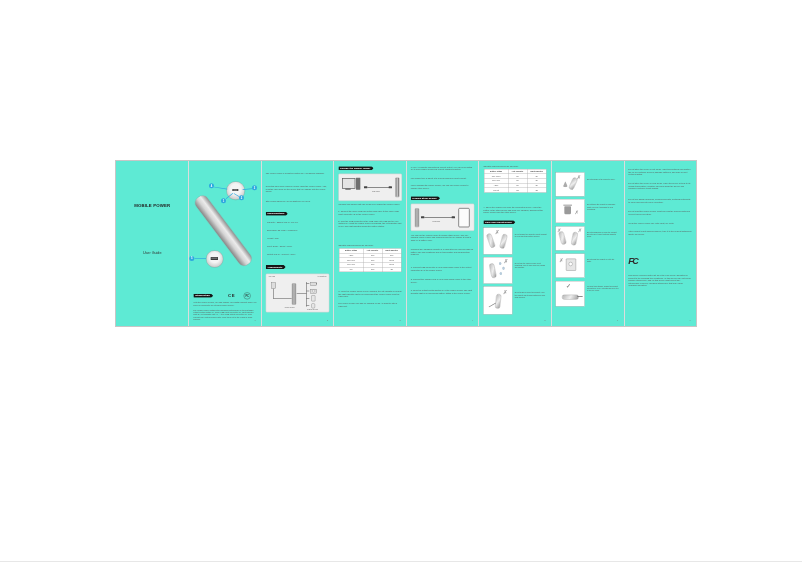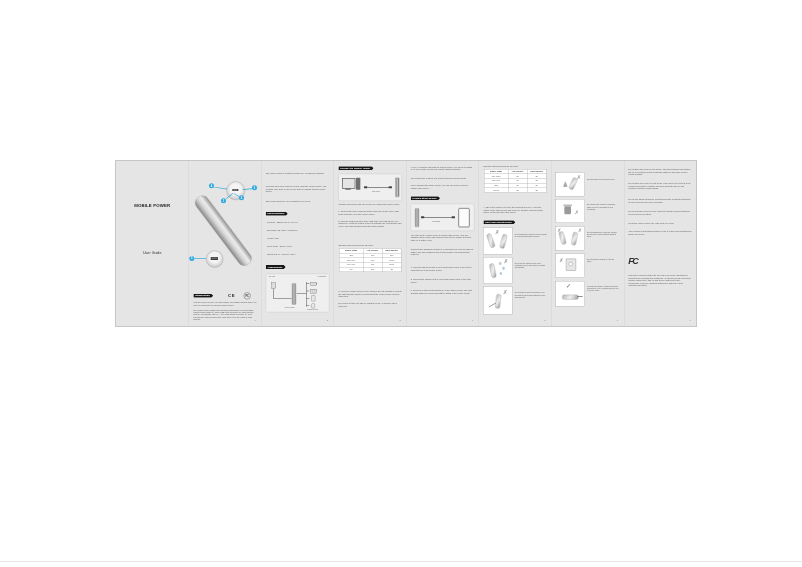--- a/index.html
+++ b/index.html
@@ -1,18 +1,18 @@
 <!DOCTYPE html>
 <html><head>
 <meta charset="utf-8">
 <style>
   html,body{margin:0;padding:0;background:#fff;}
   .stage{position:relative;width:802px;height:567px;background:#ffffff;overflow:hidden;font-family:"Liberation Sans",sans-serif;}
   .bottom-rule{position:absolute;left:0;top:561px;width:802px;height:1px;background:#e7e7e7;}
-  .sheet-wrap{position:absolute;left:115px;top:160px;width:580px;height:165px;border:1px solid #c6c6c6;background:#e5e5e5;overflow:hidden;}
+  .sheet-wrap{position:absolute;left:115px;top:160px;width:580px;height:165px;border:1px solid #c6c6c6;background:#5eead4;overflow:hidden;}
   .vsep{position:absolute;top:0;height:100%;width:1px;background:#dcdcdc;}
   .sheet{position:absolute;left:0;top:0;width:1740px;height:495px;transform:scale(0.333333);transform-origin:0 0;color:#555;}
   .panel{position:absolute;top:0;width:217px;height:495px;}
   .p{position:absolute;left:14px;width:190px;font-size:6.2px;line-height:7.6px;color:#5a5a5a;}
   .pill{position:absolute;left:14px;background:#161616;color:#fff;font-size:7.6px;font-weight:bold;font-style:italic;line-height:12px;padding:0 10px 0 5px;clip-path:polygon(0 0,calc(100% - 6px) 0,100% 50%,calc(100% - 6px) 100%,0 100%);border-radius:2px;}
   .pg{position:absolute;right:16px;top:476px;font-size:6px;color:#777;}
   .cover-title{position:absolute;left:0;top:126px;width:217px;text-align:center;font-size:13px;font-weight:bold;letter-spacing:.4px;color:#222;}
   .cover-sub{position:absolute;left:0;top:268px;width:217px;text-align:center;font-size:11px;color:#333;}
   .cyl{position:absolute;border-radius:21px;background:linear-gradient(to bottom,#8f8f8f,#ececec 35%,#d4d4d4 62%,#858585);border:1px solid #9a9a9a;}
   .cap{position:absolute;border-radius:50%;background:radial-gradient(circle at 50% 42%,#f4f4f4 0 38%,#d2d2d2 68%,#969696);border:1px solid #8f8f8f;}

